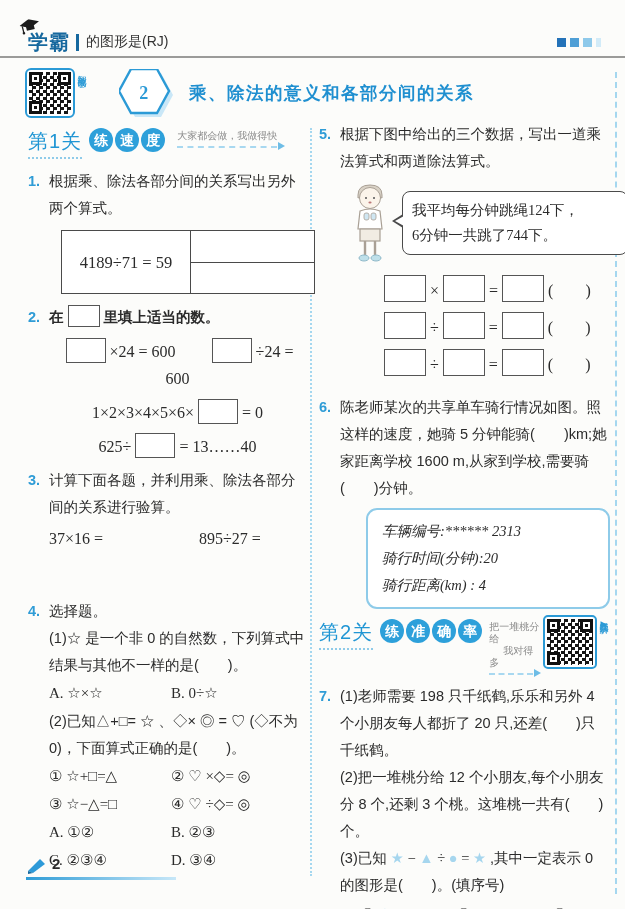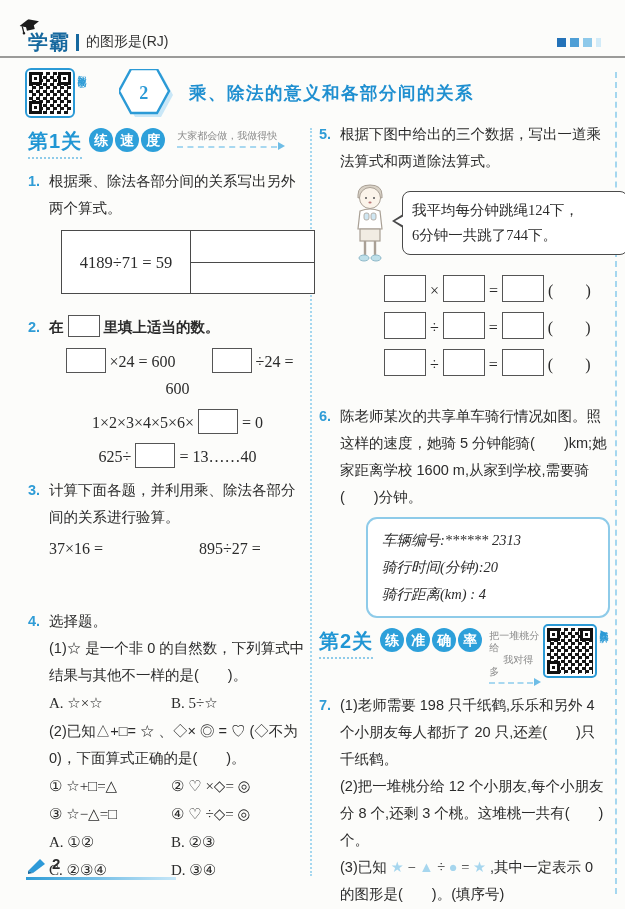--- a/index.html
+++ b/index.html
@@ -32,40 +32,40 @@
   .lesson-title{font-size:17.5px;font-weight:bold;color:#1f8fd0;letter-spacing:1.5px;margin-left:16px;}
   
   .vdash{position:absolute;width:0;}
   .colsep{left:310px;top:128px;height:748px;border-left:2px dotted #a5d7ef;}
   .edge{left:615px;top:72px;height:822px;border-left:2px dashed #a5d7ef;}
   
   .colL{position:absolute;left:28px;top:128px;width:278px;font-size:14.5px;line-height:27px;}
   .colR{position:absolute;left:319px;top:121px;width:290px;font-size:14.5px;line-height:27px;}
   
   .sechdr{display:flex;align-items:flex-start;position:relative;}
-  .sectitle{font-size:20px;font-weight:bold;color:#2196d4;letter-spacing:1px;line-height:26px;
+  .sectitle{font-size:20px;font-weight:normal;color:#2196d4;letter-spacing:1px;line-height:26px;
             border-bottom:2px dotted #8fcbe9;padding-bottom:3px;flex:none;}
   .badges{display:flex;margin-left:7px;margin-top:0;flex:none;}
   .badge{width:24px;height:24px;border-radius:50%;background:#2da0da;color:#fff;font-weight:bold;
          font-size:14px;line-height:24px;text-align:center;margin-right:2px;flex:none;}
   .tagline{margin-left:10px;margin-top:2px;font-size:10px;line-height:12px;color:#8a8a8a;}
   .arrowline{width:100px;border-bottom:2px dashed #a8d8f0;position:relative;margin-top:4px;}
   .arrowline::after{content:"";position:absolute;right:-8px;top:-4px;
      border-left:7px solid #6ebde6;border-top:4px solid transparent;border-bottom:4px solid transparent;}
   
   .prob{position:relative;padding-left:21px;}
   .pnum{display:inline-block;width:21px;margin-left:-21px;color:#2f9cd6;font-weight:bold;}
   .ptitle{font-weight:normal;}
   .serif{font-family:"Liberation Serif",serif;}
   .eq{font-family:"Liberation Serif",serif;font-size:16px;}
   .ebox{display:inline-block;width:38px;height:23px;border:1.3px solid #555;background:#fff;
         vertical-align:-6px;margin:0 4px;}
   .ebox.sm{width:30px;height:20px;vertical-align:-5px;}
   
-  .tbl{display:flex;width:252px;height:62px;border:1.5px solid #4a4a4a;margin:8px 0 20px 12px;background:#fff;}
+  .tbl{display:flex;width:252px;height:62px;border:1.5px solid #4a4a4a;margin:8px 0 10px 12px;background:#fff;}
   .tbl-l{width:128px;border-right:1.5px solid #4a4a4a;display:flex;align-items:center;justify-content:center;
          font-family:"Liberation Serif",serif;font-size:16.5px;}
   .tbl-r{flex:1;display:flex;flex-direction:column;}
   .tbl-r .cellt{flex:1;border-bottom:1.5px solid #4a4a4a;}
   .tbl-r .cellb{flex:1;}
   .eqline{margin:7px 0 7px 0;text-align:center;}
   .optrow{display:flex;margin:1px 0 1px 21px;font-family:"Liberation Serif",serif;font-size:15px;}
   .optrow span:first-child{width:122px;flex:none;}
   .workspace{height:46px;}
   
@@ -196,21 +196,21 @@
         <span>895÷27 =</span>
       </div>
       <div class="workspace"></div>
     </div>
 
     <div class="prob">
       <span class="pnum">4.</span><span class="ptitle">选择题。</span>
       <div>(1)☆ 是一个非 0 的自然数，下列算式中结果与其他不一样的是(  )。</div>
       <div class="optrow" style="margin-left:0;">
         <span>A. ☆×☆</span>
-          <span>B. 5÷☆</span>
+          <span>B. 0÷☆</span>
       </div>
       <div>(2)已知△+□= ☆ 、◇× ◎ = ♡ (◇不为 0)，下面算式正确的是(  )。</div>
       <div class="optrow" style="margin-left:0;">
         <span>① ☆+□=△</span>
           <span>② ♡ ×◇= ◎</span>
       </div>
       <div class="optrow" style="margin-left:0;">
         <span>③ ☆−△=□</span>
           <span>④ ♡ ÷◇= ◎</span>
       </div>
@@ -254,21 +254,21 @@
         <span class="ebox"></span><span>×</span><span class="ebox"></span><span>=</span><span class="ebox"></span><span>(    )</span>
       </div>
       <div class="p5row">
         <span class="ebox"></span><span>÷</span><span class="ebox"></span><span>=</span><span class="ebox"></span><span>(    )</span>
       </div>
       <div class="p5row">
         <span class="ebox"></span><span>÷</span><span class="ebox"></span><span>=</span><span class="ebox"></span><span>(    )</span>
       </div>
     </div>
 
-    <div class="prob" style="margin-top:25px;">
+    <div class="prob" style="margin-top:16px;">
       <span class="pnum">6.</span><span>陈老师某次的共享单车骑行情况如图。照这样的速度，她骑 5 分钟能骑(  )km;她家距离学校 1600 m,从家到学校,需要骑(  )分钟。</span>
       <div class="card">
         <div>车辆编号:****** 2313</div>
         <div>骑行时间(分钟):20</div>
         <div>骑行距离(km) : 4</div>
       </div>
     </div>
 
     <div class="sechdr" style="margin-top:10px;">
       <span class="sectitle">第2关</span>

